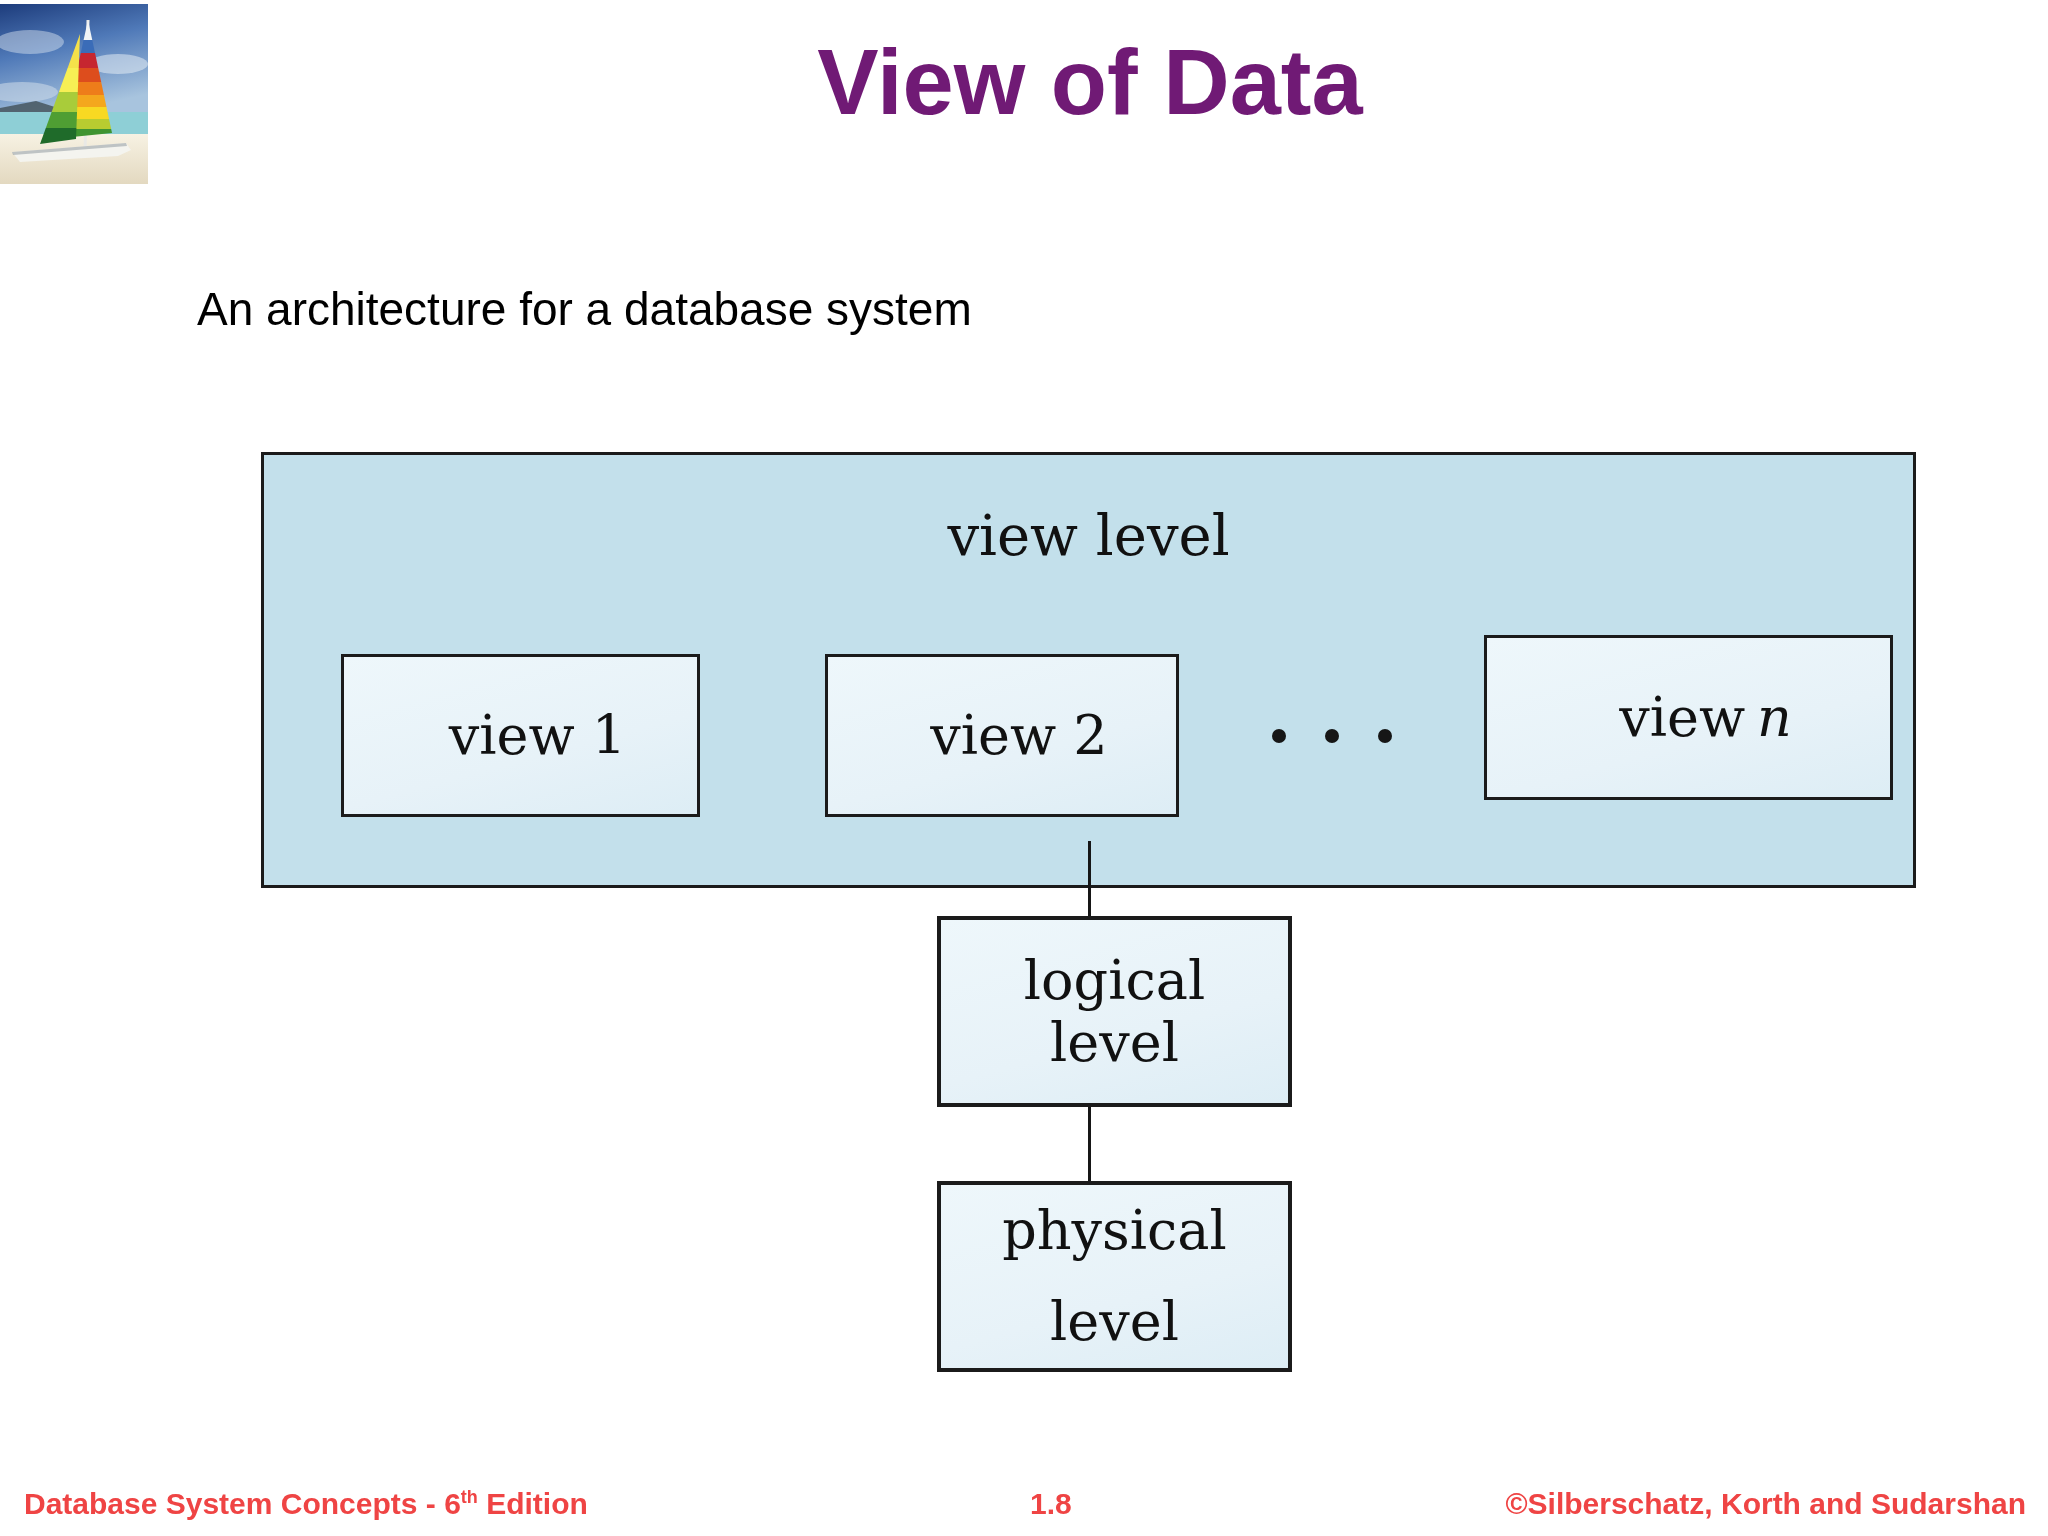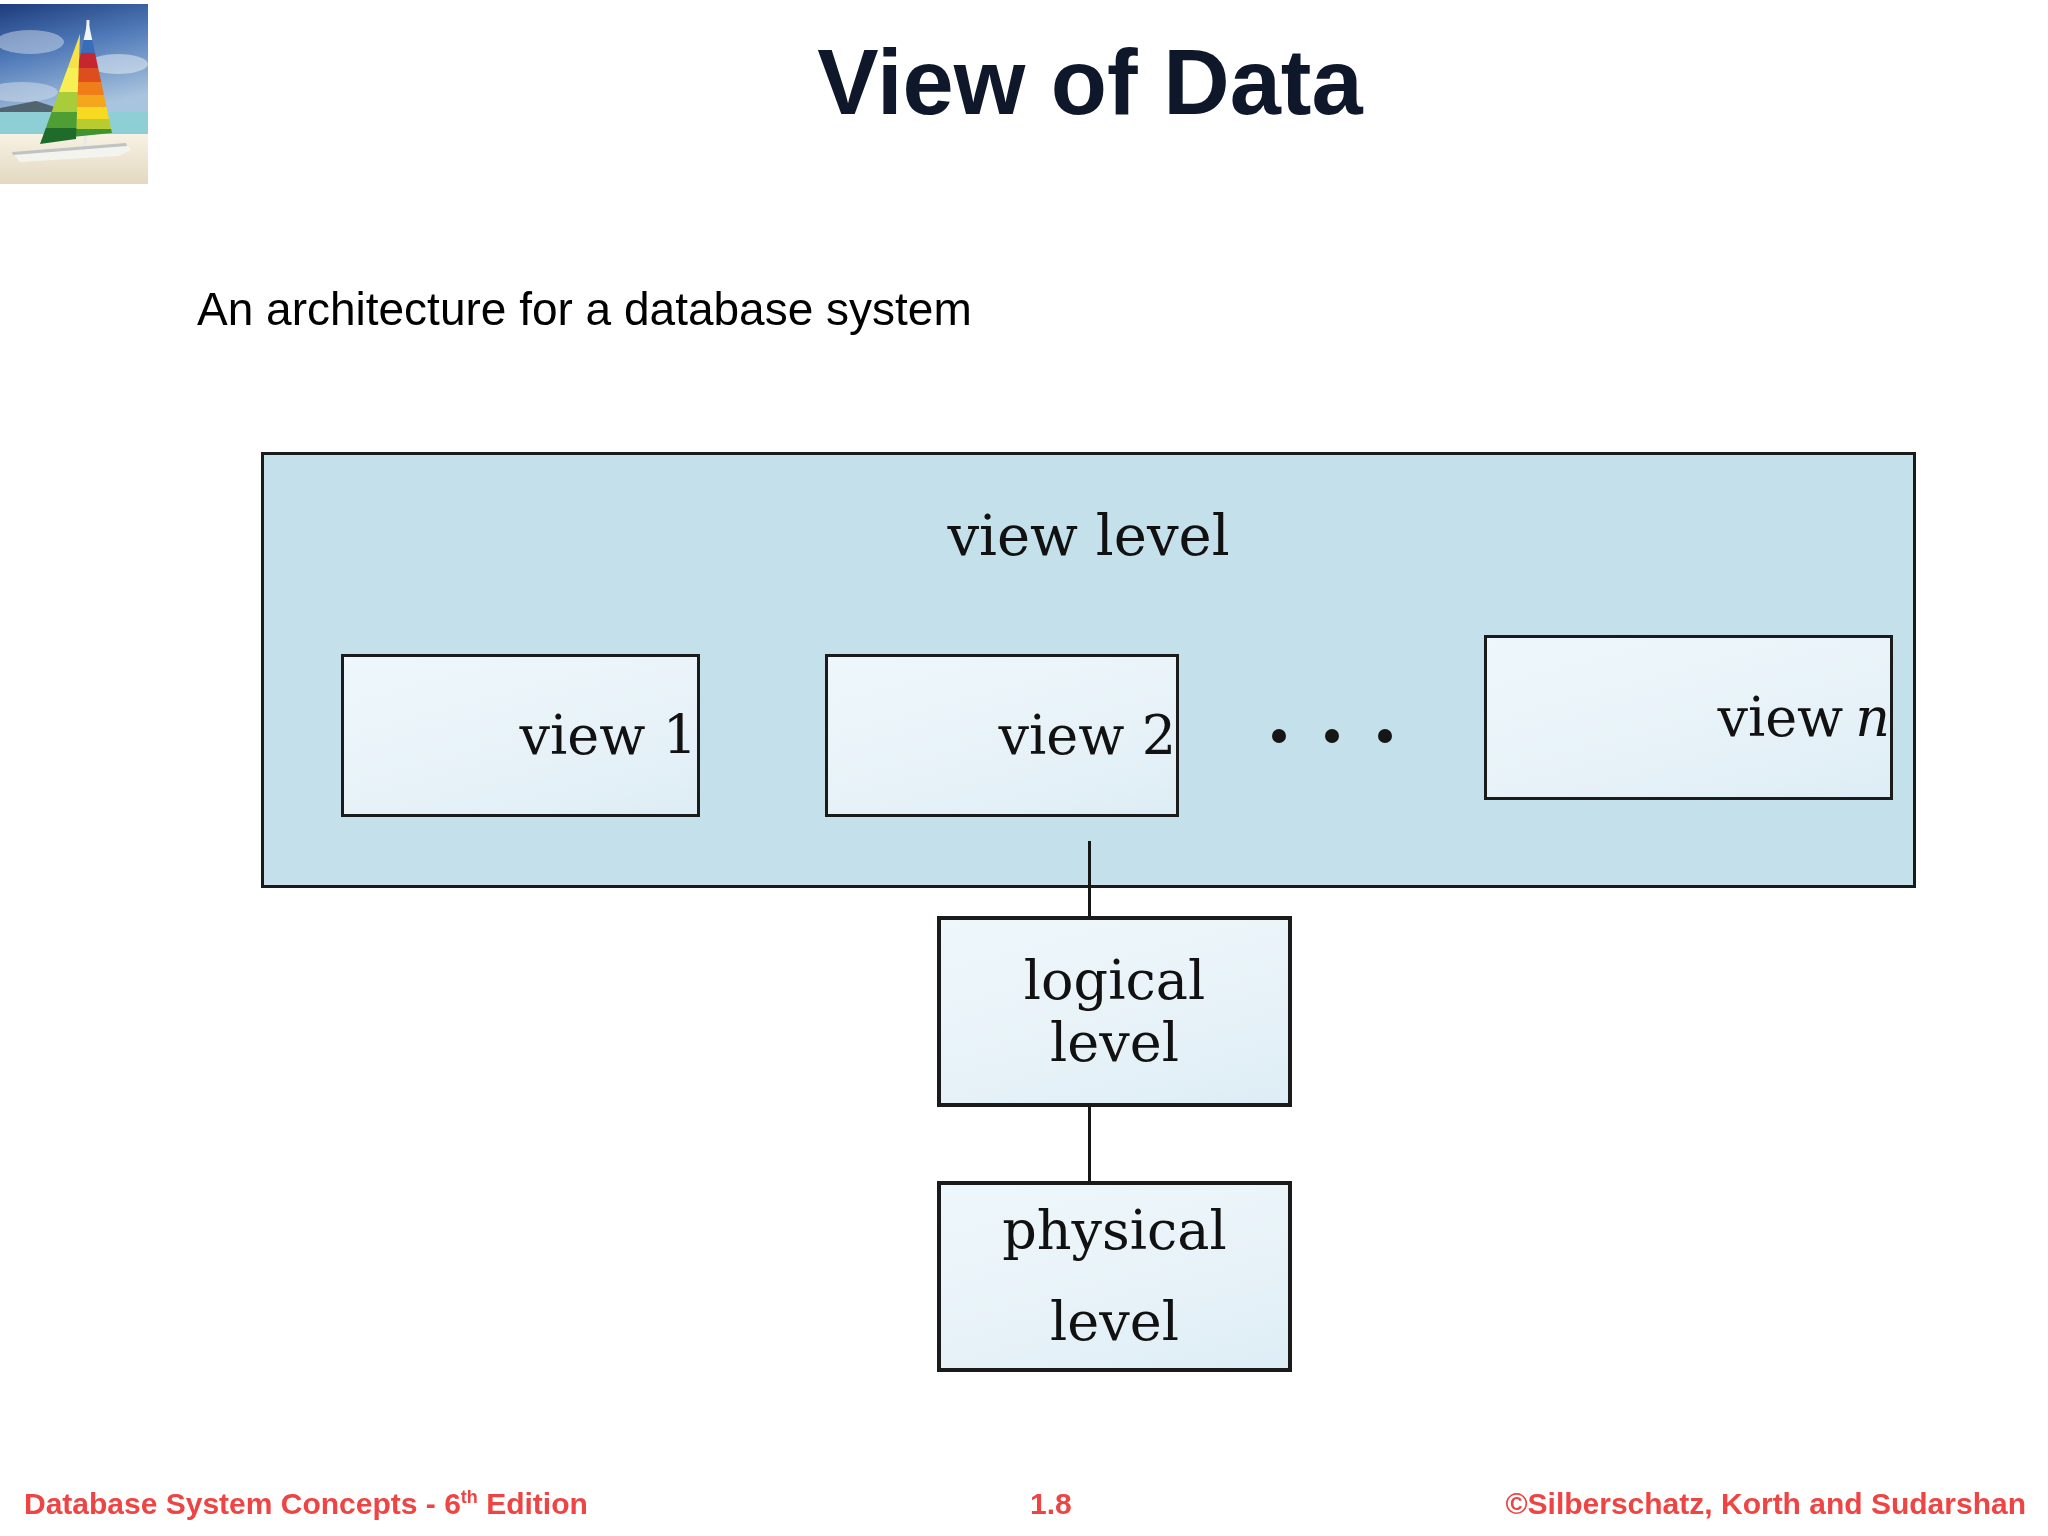--- a/index.html
+++ b/index.html
@@ -10,21 +10,21 @@
     position:relative;overflow:hidden;
   }
   .abs{position:absolute;}
 
   
   .slide-title{
     left:400px;top:30px;width:1380px;
     text-align:center;
     font-size:92px;font-weight:bold;
     letter-spacing:0px;
-    color:#0f172a;
+    color:#701a75;
   }
 
   
   .subtitle{
     left:197px;top:282px;
     font-size:46px;color:#000000;
   }
 
   
   .outer-box{
@@ -40,21 +40,21 @@
   }
   .view-level-label{
     left:0;top:48px;width:100%;
     text-align:center;
     font-size:56px;
   }
   .inner-box{
     background:linear-gradient(165deg,#eef7fb 0%,#e7f2f8 60%,#ddedf5 100%);
     border:3px solid #1b1b1b;
     box-sizing:border-box;
-    display:flex;align-items:center;justify-content:flex-end;
+    display:flex;align-items:center;justify-content:center;
     font-size:54px;
     text-align:center;
     padding-left:34px;
   }
   .inner-box i{font-style:italic;margin-left:0.22em;}
   .vbox1{left:77px;top:199px;width:359px;height:163px;}
   .vbox2{left:561px;top:199px;width:354px;height:163px;}
   .vboxn{left:1220px;top:180px;width:409px;height:165px;}
   .dots{
     left:1008px;top:199px;width:120px;height:163px;

